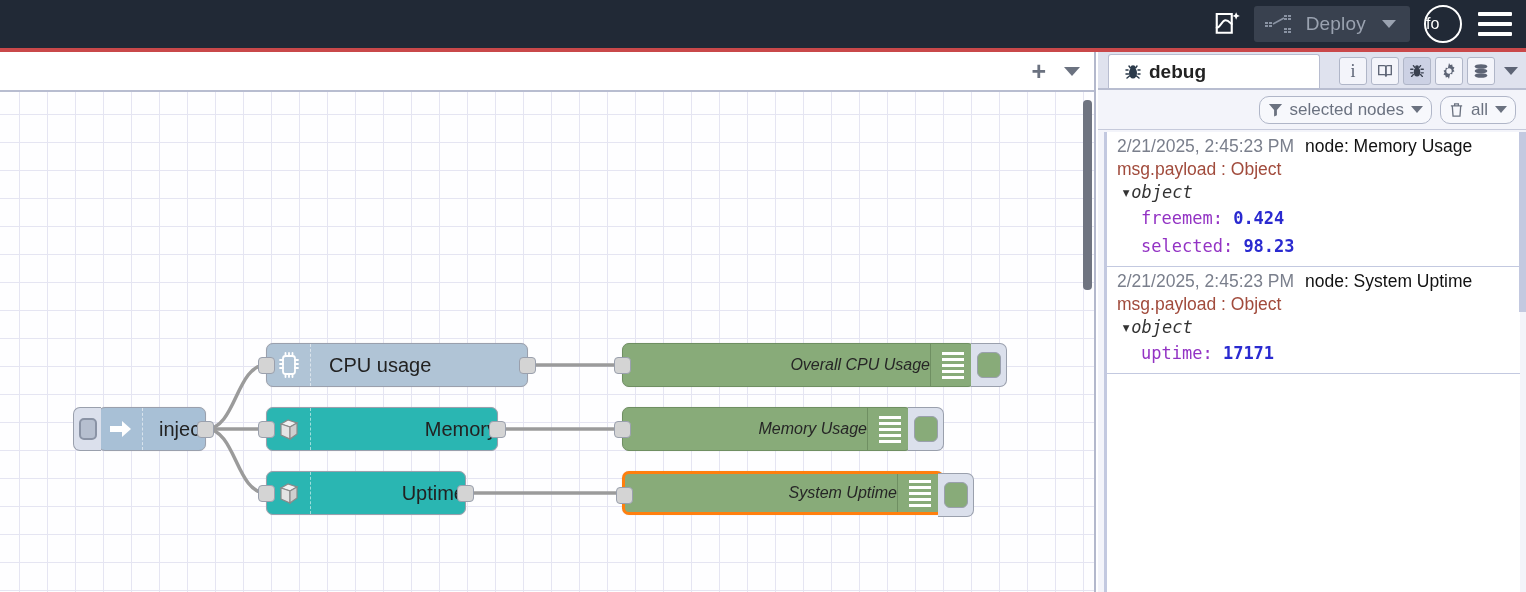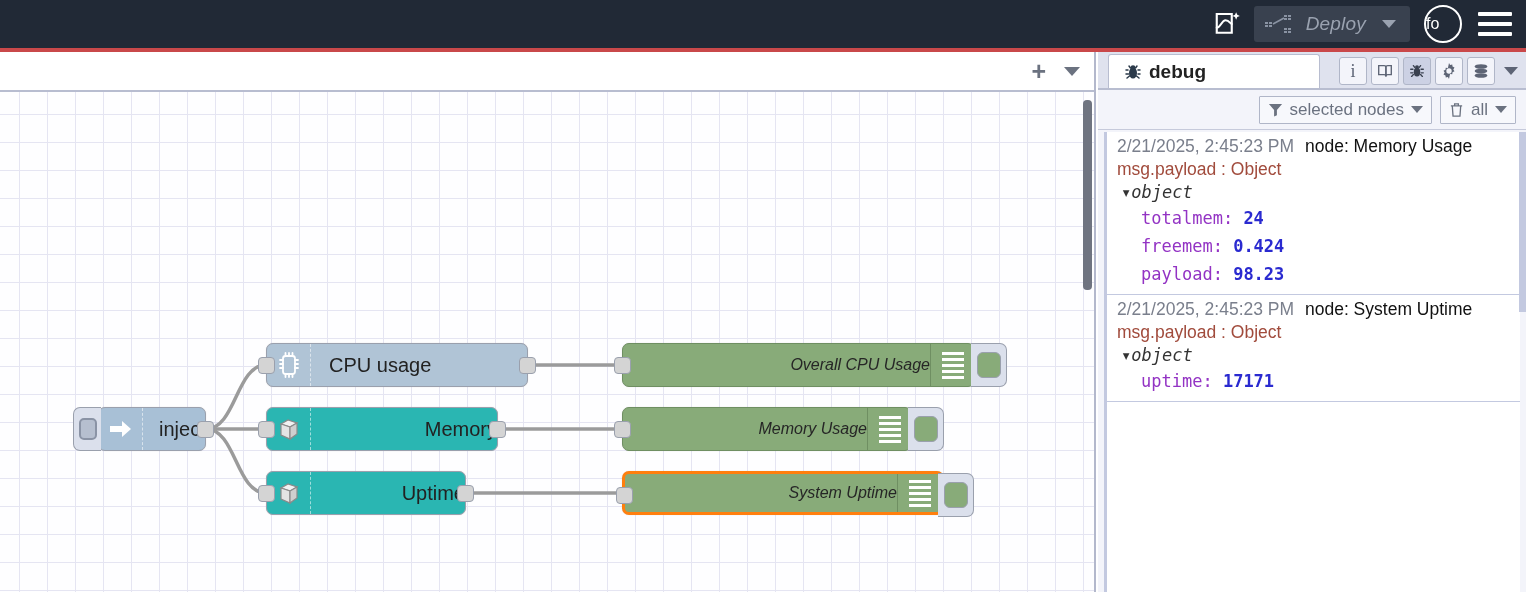--- a/index.html
+++ b/index.html
@@ -20,21 +20,21 @@
     position: absolute; left: 0; top: 48px; width: 1526px; height: 4px;
     background: #c9484a;
   }
   .hdr-icon-btn {
     width: 40px; height: 40px; display: flex; align-items: center;
     justify-content: center; cursor: pointer; margin-right: 6px;
   }
   .deploy-btn {
     height: 36px; background: #39414f; border-radius: 3px;
     display: flex; align-items: center; padding: 0 6px 0 10px;
-    color: #8d95a3; cursor: pointer; margin-right: 14px; font-style: italic;
+    color: #8d95a3; cursor: pointer; margin-right: 14px;
   }
   .deploy-label {
     font-size: 19px; color: #9aa2b0; padding: 0 16px 0 12px; letter-spacing:.2px;
   }
   .deploy-caret {
     width: 0; height: 0; border-left: 7px solid transparent;
     border-right: 7px solid transparent; border-top: 8px solid #9aa2b0;
     margin-right: 8px;
   }
   .avatar {
@@ -164,21 +164,21 @@
     width: 0; height: 0; border-left: 7px solid transparent;
     border-right: 7px solid transparent; border-top: 8px solid #5d6475;
     margin-left: 5px; cursor: pointer;
   }
   .sb-filterbar {
     height: 40px; background: #f3f4fa; border-bottom: 1.5px solid #c6cadb;
     display: flex; align-items: center; justify-content: flex-end;
     gap: 8px; padding-right: 10px;
   }
   .pill {
-    height: 28px; border: 1.5px solid #b0b6c8; border-radius: 1px;
+    height: 28px; border: 1.5px solid #b0b6c8; border-radius: 10px;
     background: #f7f8fc; display: flex; align-items: center; gap: 7px;
     padding: 0 8px; cursor: pointer; color: #6b7280; font-size: 17px;
   }
   .pill-caret {
     width: 0; height: 0; border-left: 6px solid transparent;
     border-right: 6px solid transparent; border-top: 7px solid #6b7280;
   }
   .msg-list {
     position: absolute; left: 6px; top: 80px; right: 6px; bottom: 0;
     background: #fff; overflow: hidden; border-left: 3px solid #c3c9e0;
@@ -452,27 +452,24 @@
       <div class="msg">
         <div class="msg-head">
           <span class="msg-time">2/21/2025, 2:45:23 PM</span>
           <span class="msg-node">node: Memory Usage</span>
         </div>
         <div class="msg-prop">msg.payload : Object</div>
         <div class="obj-head">
           <span>▾</span><span>object</span>
         </div>
         <div class="obj-row">
-          <span class="obj-key">totalmem</span><span class="obj-key">: </span><span class="obj-val">24</span>
+          <span class="obj-key">freemem</span><span class="obj-key">: </span><span class="obj-val">0.424</span>
         </div>
         <div class="obj-row">
-          <span class="obj-key">freemem</span><span class="obj-key">: </span><span class="obj-val">0.424</span>
-        </div>
-        <div class="obj-row">
-          <span class="obj-key">payload</span><span class="obj-key">: </span><span class="obj-val">98.23</span>
+          <span class="obj-key">selected</span><span class="obj-key">: </span><span class="obj-val">98.23</span>
         </div>
       </div>
 
       <div class="msg">
         <div class="msg-head">
           <span class="msg-time">2/21/2025, 2:45:23 PM</span>
           <span class="msg-node">node: System Uptime</span>
         </div>
         <div class="msg-prop">msg.payload : Object</div>
         <div class="obj-head">

